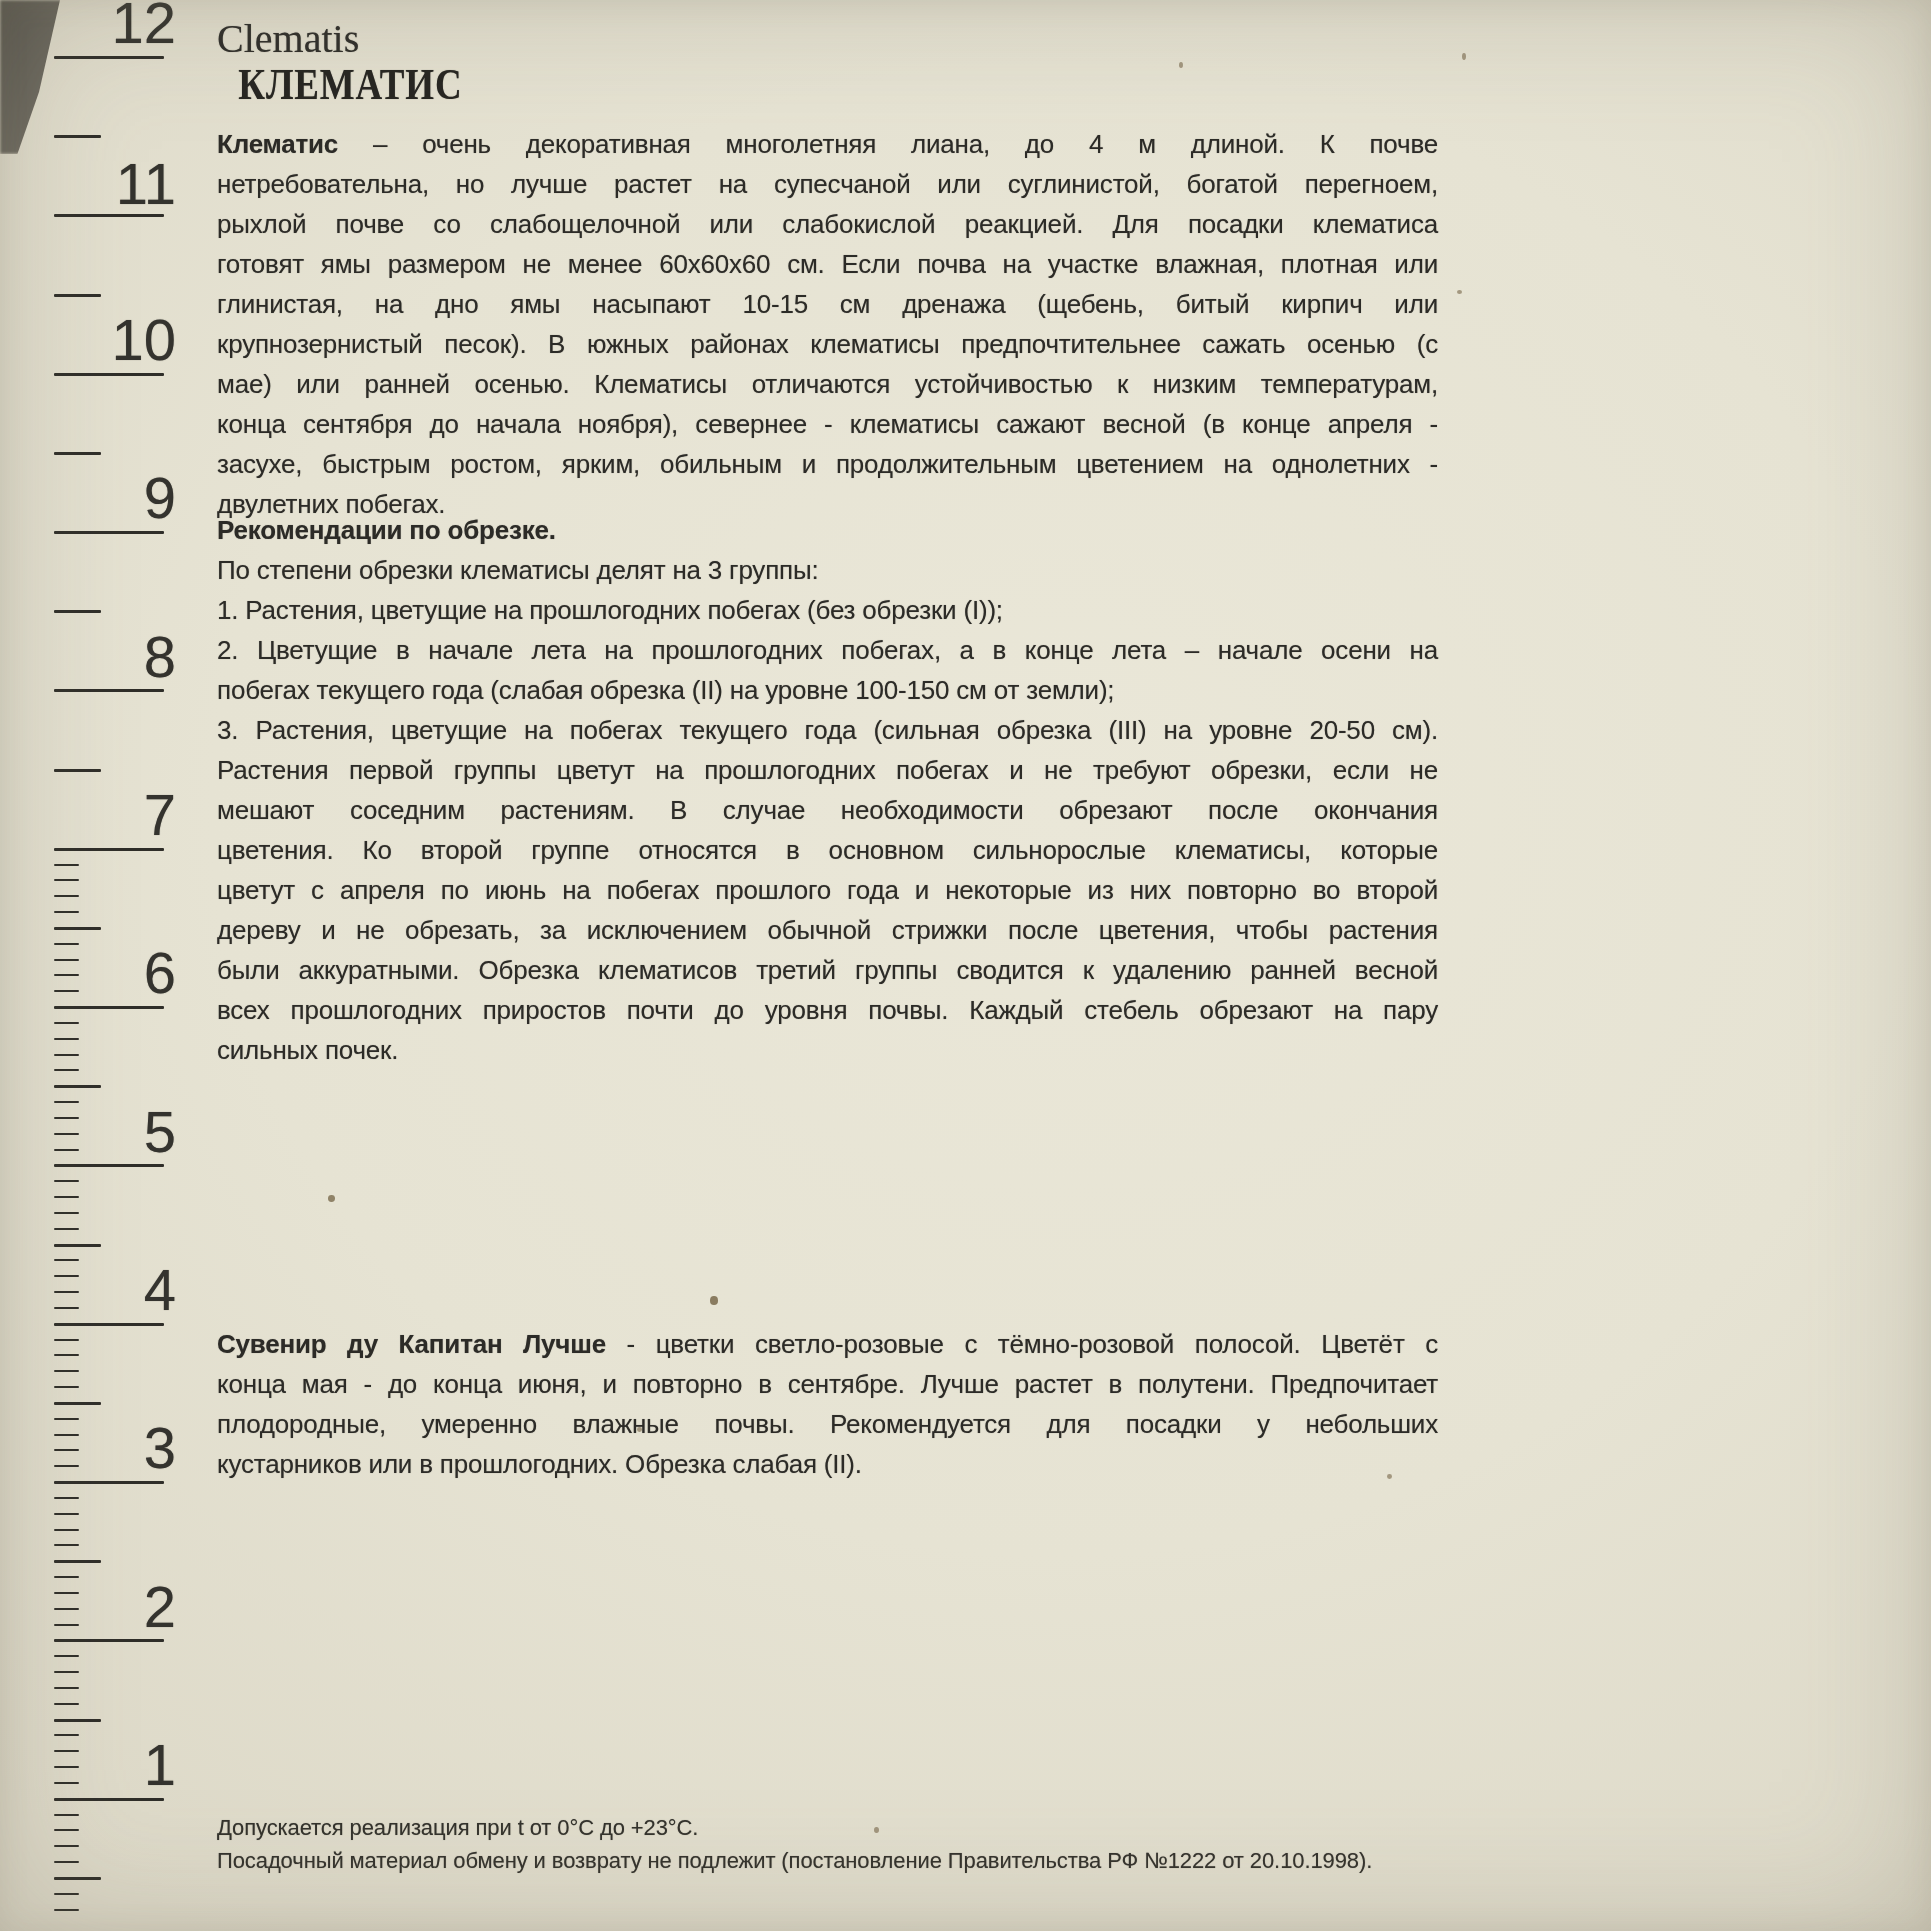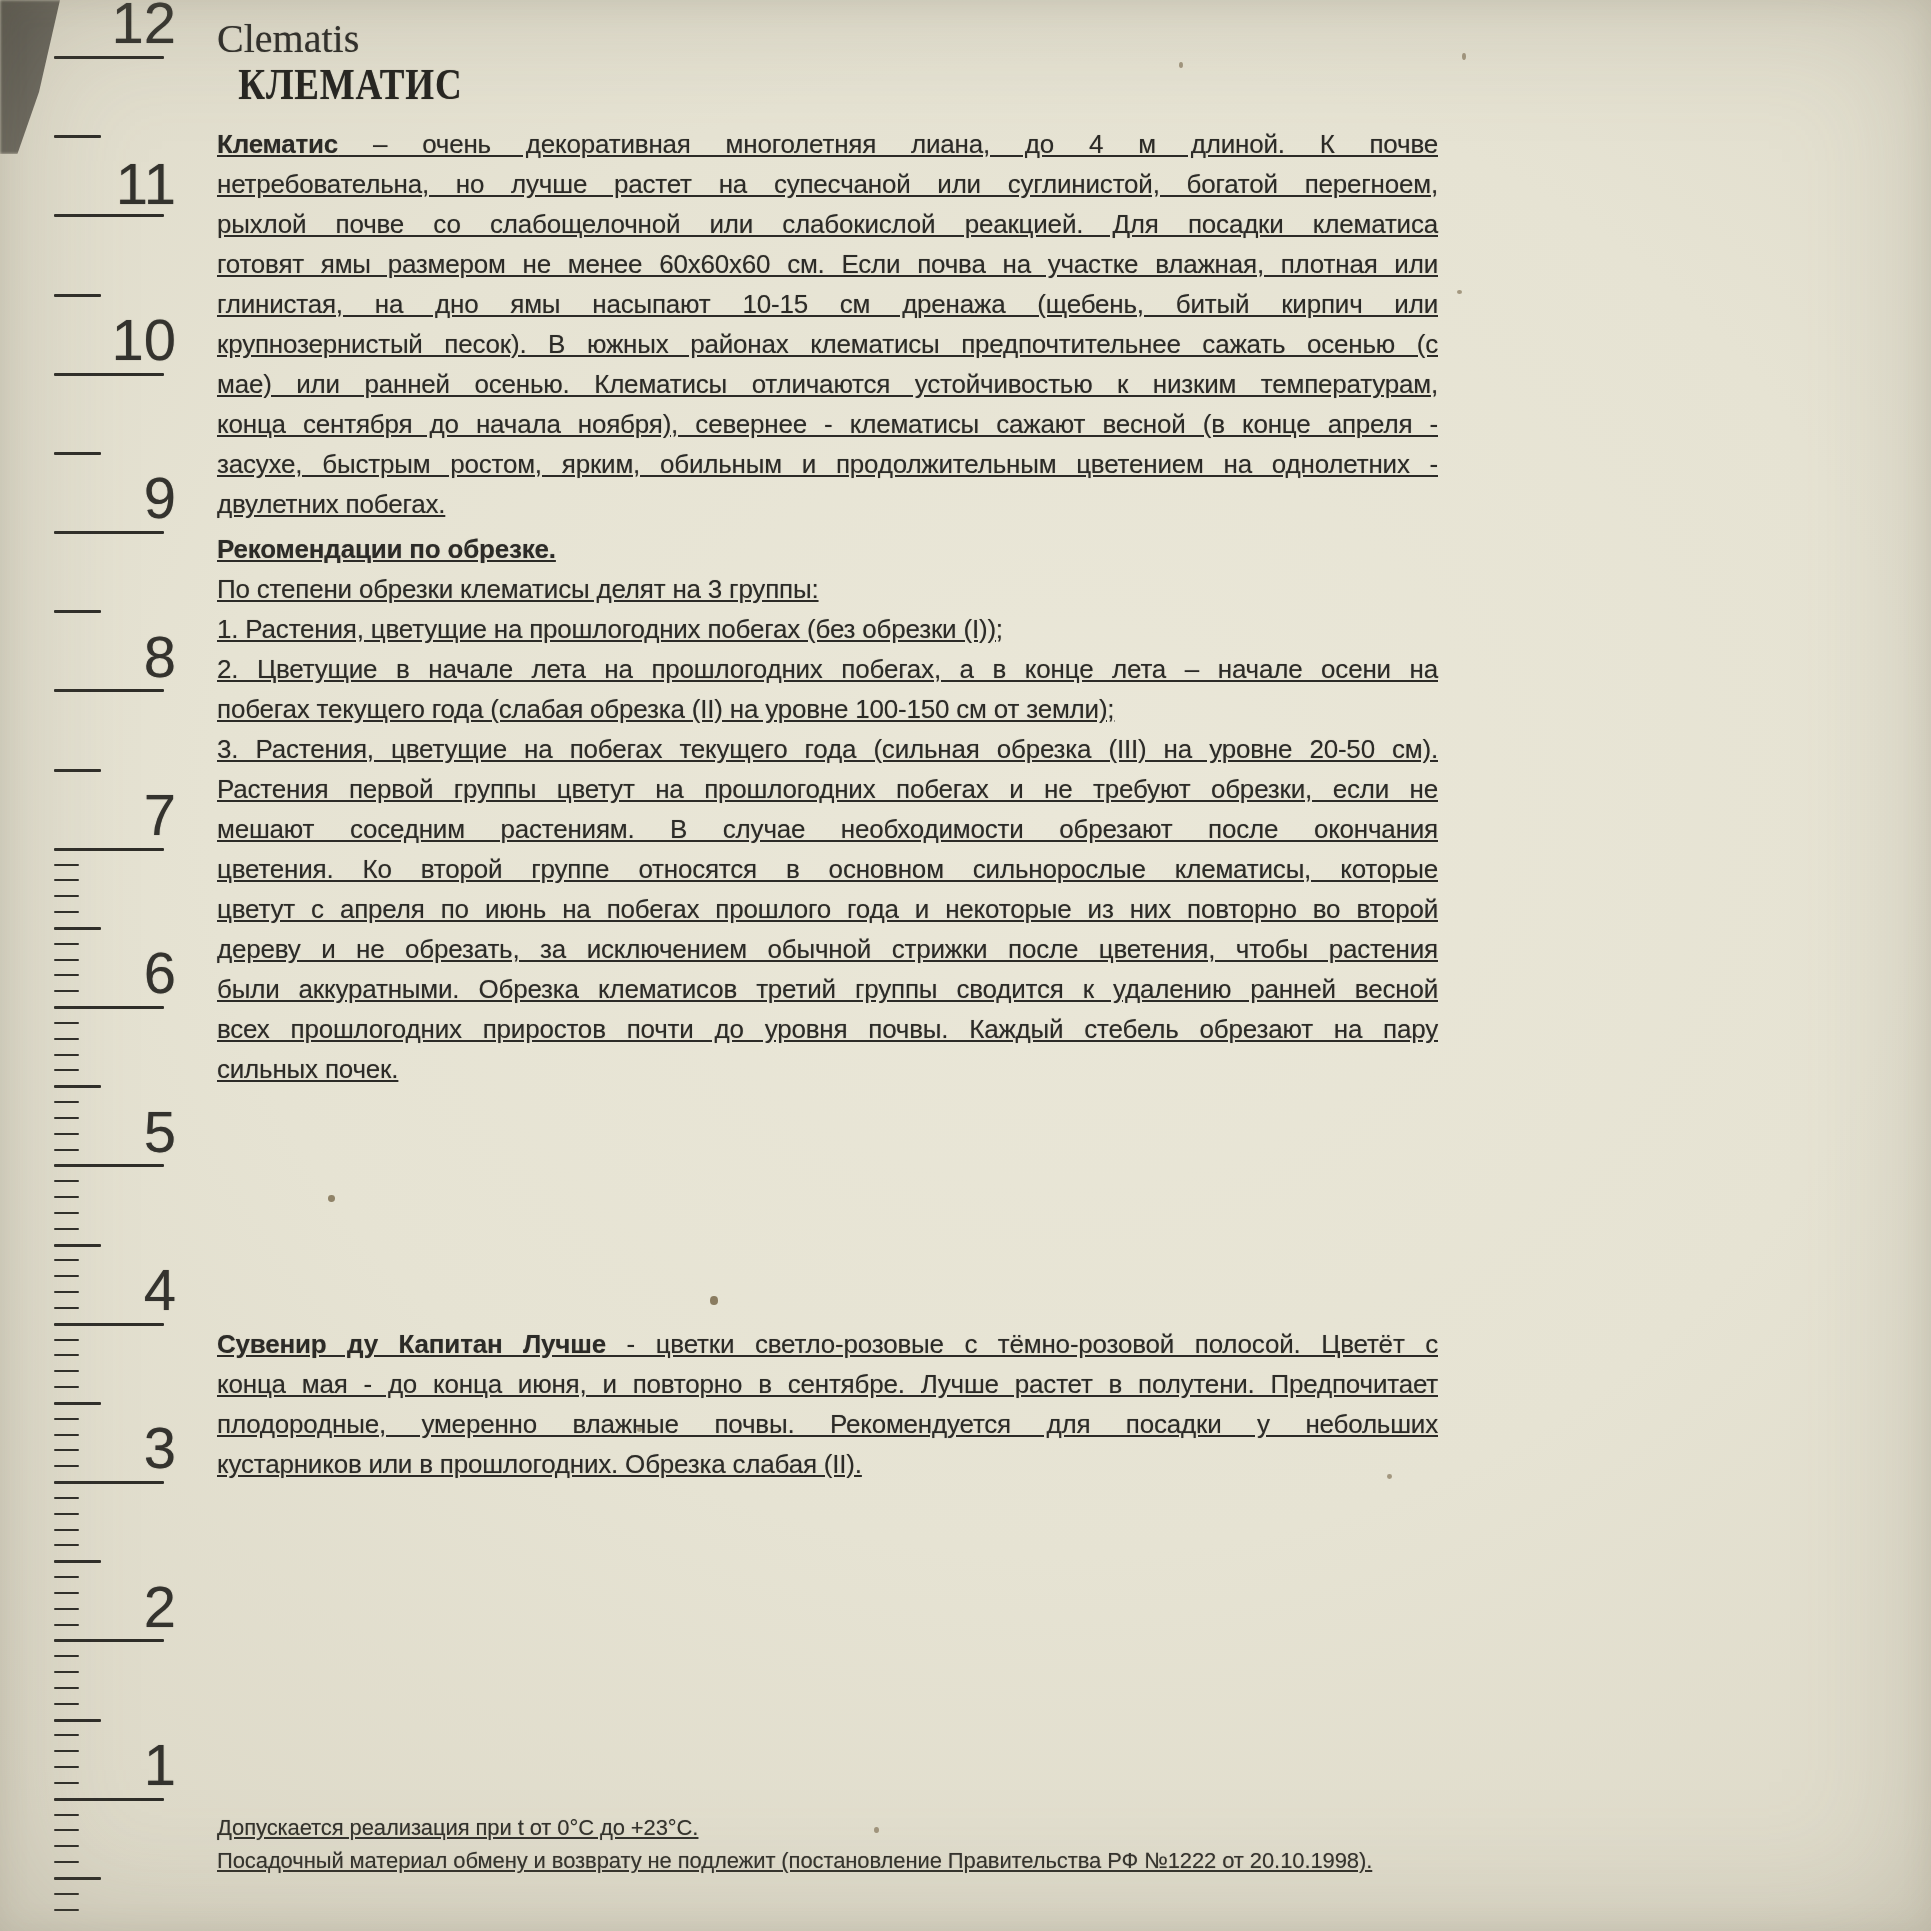--- a/index.html
+++ b/index.html
@@ -30,21 +30,21 @@
   .tick.mm   {left:54px;width:25px;height:2.4px;}
   .rnum{
     position:absolute;left:50px;width:126px;text-align:right;
     font-size:58px;line-height:62px;color:#34332e;
     text-shadow:0 0 1px rgba(52,51,46,0.55);
   }
   
   .col{position:absolute;left:217px;width:1221px;}
   .textblock{line-height:40px;font-size:26px;letter-spacing:-0.2px;
     text-shadow:0 0 1px rgba(44,43,39,0.4);}
-  .line{display:block;text-decoration:underline;}
+  .line{display:block;}
   .jline{text-align:justify;text-align-last:justify;}
   b,.bold{font-weight:bold;}
   .title-block{top:17.4px;width:1052px;text-align:left;}
   .title-lat{font-family:"Liberation Serif", serif;font-size:40px;line-height:44px;
     color:#2e2d29;text-shadow:0 0 1px rgba(46,45,41,0.5);}
   .title-cyr{font-family:"Liberation Serif", serif;font-weight:bold;font-size:44px;line-height:48px;
     color:#262521;display:inline-block;transform:scaleX(0.84);transform-origin:50% 50%;
     letter-spacing:1px;text-shadow:0 0 1px rgba(38,37,33,0.5);}
   .fineprint{line-height:33px;font-size:22px;letter-spacing:-0.1px;color:#33322c;
     text-shadow:0 0 1px rgba(51,50,44,0.4);}
@@ -164,21 +164,21 @@
         <div class="line jline">готовят ямы размером не менее 60х60х60 см. Если почва на участке влажная, плотная или</div>
         <div class="line jline">глинистая, на дно ямы насыпают 10-15 см дренажа (щебень, битый кирпич или</div>
         <div class="line jline">крупнозернистый песок). В южных районах клематисы предпочтительнее сажать осенью (с</div>
         <div class="line jline">мае) или ранней осенью. Клематисы отличаются устойчивостью к низким температурам,</div>
         <div class="line jline">конца сентября до начала ноября), севернее - клематисы сажают весной (в конце апреля -</div>
         <div class="line jline">засухе, быстрым ростом, ярким, обильным и продолжительным цветением на однолетних -</div>
       </div>
     <div class="line">двулетних побегах.</div>
   </div>
 
-  <div class="col textblock" style="top:529px;">
+  <div class="col textblock" style="top:510px;">
     <div class="line bold">Рекомендации по обрезке.</div>
     <div>
         <div class="line">По степени обрезки клематисы делят на 3 группы:</div>
         <div class="line">1. Растения, цветущие на прошлогодних побегах (без обрезки (I));</div>
         <div class="line jline">2. Цветущие в начале лета на прошлогодних побегах, а в конце лета – начале осени на</div>
         <div class="line">побегах текущего года (слабая обрезка (II) на уровне 100-150 см от земли);</div>
         <div class="line jline">3. Растения, цветущие на побегах текущего года (сильная обрезка (III) на уровне 20-50 см).</div>
         <div class="line jline">Растения первой группы цветут на прошлогодних побегах и не требуют обрезки, если не</div>
         <div class="line jline">мешают соседним растениям. В случае необходимости обрезают после окончания</div>
         <div class="line jline">цветения. Ко второй группе относятся в основном сильнорослые клематисы, которые</div>

